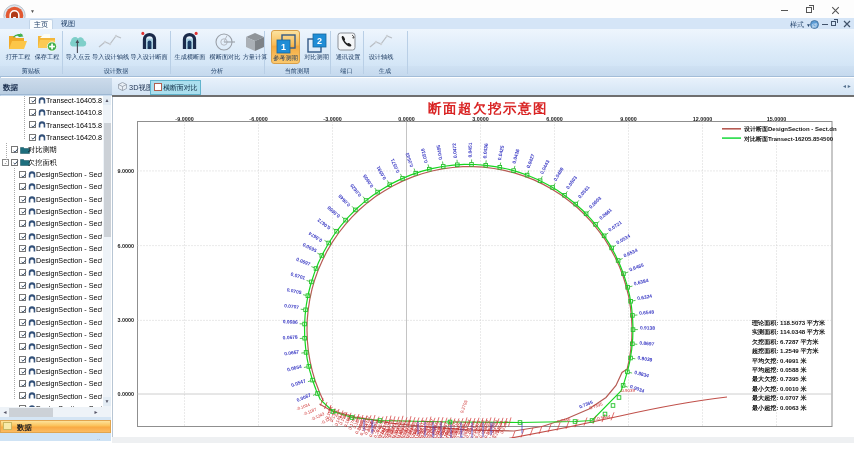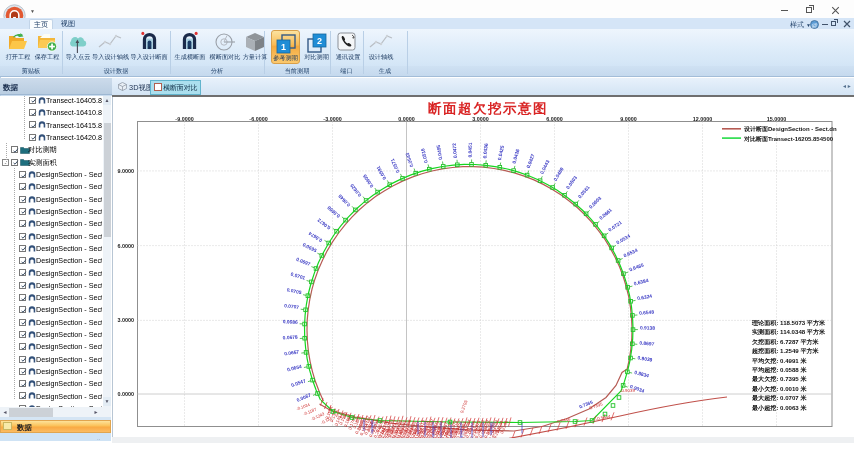--- a/index.html
+++ b/index.html
@@ -203,21 +203,21 @@
       </svg>
 <div style="position:absolute;left:28px;top:145.1px;font-size:7.2px;color:#000;white-space:nowrap;">对比测期</div>
 <div style="position:absolute;left:2px;top:158.8px;width:7px;height:7px;border:1px solid #888;background:#fff;font-size:6px;line-height:6px;text-align:center;color:#333;">-</div>
 <div style="position:absolute;left:11px;top:158.7px;width:7px;height:7px;background:#fff;border:1px solid #777;"></div>
       <svg style="position:absolute;left:11.5px;top:159.2px" width="8" height="8" viewBox="0 0 8 8">
         <path d="M1.6 3.9 L3 5.2 L5.9 1.8" stroke="#3c4f66" stroke-width="1.0" fill="none"></path>
       </svg>
 <svg style="position:absolute;left:20px;top:158.2px" width="10" height="8" viewBox="0 0 10 8">
         <path d="M0.5 7.5 L0.5 1.5 L3.5 1.5 L4.5 2.5 L9.5 2.5 L9.5 7.5 Z" fill="#1e6f7e" stroke="#14505c" stroke-width="0.5"></path>
       </svg>
-<div style="position:absolute;left:28px;top:157.8px;font-size:7.2px;color:#000;white-space:nowrap;">实测面积</div>
+<div style="position:absolute;left:28px;top:157.8px;font-size:7.2px;color:#000;white-space:nowrap;">欠挖面积</div>
 <div style="position:absolute;left:19px;top:171.0px;width:7px;height:7px;background:#fff;border:1px solid #777;"></div>
       <svg style="position:absolute;left:19.5px;top:171.5px" width="8" height="8" viewBox="0 0 8 8">
         <path d="M1.6 3.9 L3 5.2 L5.9 1.8" stroke="#3c4f66" stroke-width="1.0" fill="none"></path>
       </svg>
 <svg style="position:absolute;left:27.5px;top:171.0px" width="8" height="7" viewBox="0 0 9 8">
         <path d="M0.8 7.5 L0.8 4 A3.7 3.7 0 0 1 8.2 4 L8.2 7.5 L6.4 7.5 L6.4 4 A2.3 2.3 0 0 0 2.6 4 L2.6 7.5 Z" fill="#33517a"></path>
       </svg>
 <div style="position:absolute;left:36px;top:170.1px;font-size:7.2px;color:#000;white-space:nowrap;">DesignSection - Sect</div>
 <div style="position:absolute;left:19px;top:183.3px;width:7px;height:7px;background:#fff;border:1px solid #777;"></div>
       <svg style="position:absolute;left:19.5px;top:183.8px" width="8" height="8" viewBox="0 0 8 8">

